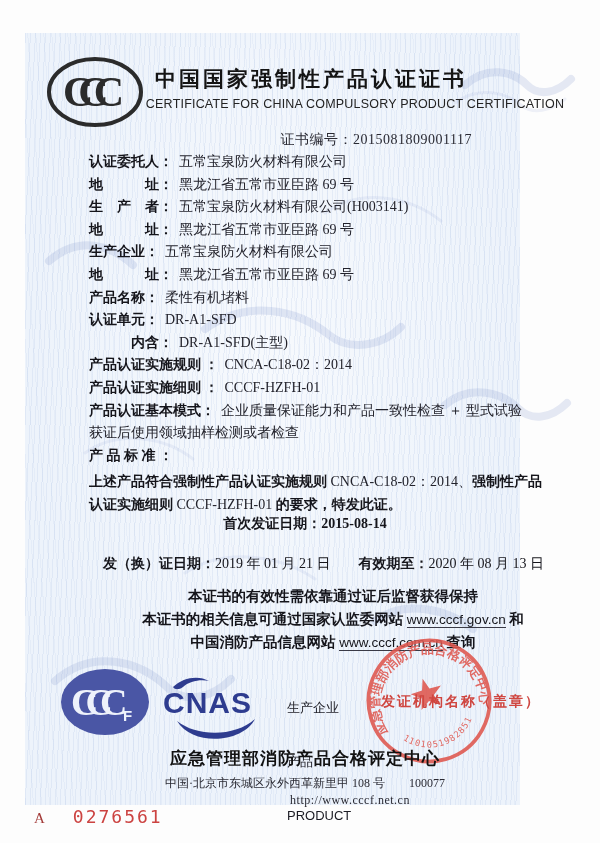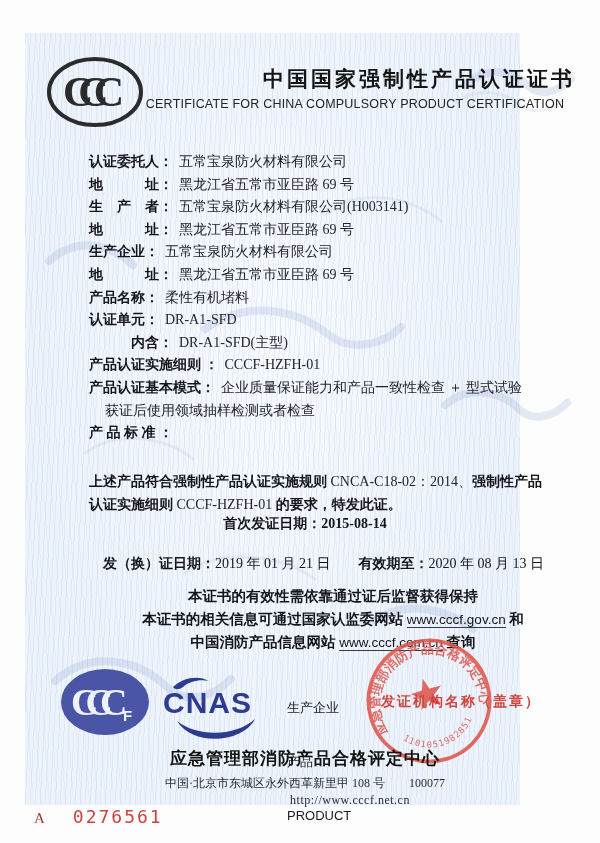--- a/index.html
+++ b/index.html
@@ -13,21 +13,21 @@
     background-color:#edf3fb;
     background-image:
       repeating-linear-gradient(93deg, rgba(150,175,220,.16) 0 1px, transparent 1px 5px),
       repeating-linear-gradient(86deg, rgba(150,175,220,.10) 0 1px, transparent 1px 8px),
       radial-gradient(ellipse at 50% 40%, rgba(255,255,255,.55), rgba(255,255,255,0) 70%);
   }
   .wm{position:absolute;left:0;top:0;width:560px;height:772px;pointer-events:none;}
   
   .ccc-logo{position:absolute;left:18px;top:20px;}
   .title{
-    position:absolute;left:130px;top:32px;width:420px;text-align:right;
+    position:absolute;left:130px;top:32px;width:420px;text-align:left;
     font-size:21px;font-weight:600;letter-spacing:3px;color:#141414;white-space:nowrap;
   }
   .subtitle{
     position:absolute;left:100px;top:64px;width:460px;text-align:center;
     font-family:"Liberation Sans","DejaVu Sans",sans-serif;
     font-size:12.5px;color:#232323;letter-spacing:.2px;white-space:nowrap;
   }
   .certno{
     position:absolute;right:48px;top:98px;font-size:14px;color:#2a2a33;letter-spacing:.5px;
   }
@@ -111,34 +111,38 @@
       <path d="M300,180 c36,-26 86,-16 116,8"></path>
     </g>
   </svg>
 
   <svg class="ccc-logo" width="104" height="78" viewBox="0 0 104 78" xmlns="http://www.w3.org/2000/svg">
     <ellipse cx="52" cy="39" rx="46" ry="33" fill="none" stroke="#2b2b2b" stroke-width="4"></ellipse>
     <text x="20" y="53" font-family="Liberation Serif,serif" font-weight="bold" font-size="42" letter-spacing="-15" fill="#2b2b2b">CCC</text>
   </svg>
   <div class="title">中国国家强制性产品认证证书</div>
   <div class="subtitle">CERTIFICATE FOR CHINA COMPULSORY PRODUCT CERTIFICATION</div>
+  <div class="certno">
+    <span>证书编号：</span><span>2015081809001117</span>
+  </div>
 
   <div class="fields">
     <div class="frow"><span class="flabel">认证委托人：</span><span class="fvalue">五常宝泉防火材料有限公司</span></div>
     <div class="frow"><span class="flabel">地　　　址：</span><span class="fvalue">黑龙江省五常市亚臣路 69 号</span></div>
     <div class="frow"><span class="flabel">生　产　者：</span><span class="fvalue">五常宝泉防火材料有限公司(H003141)</span></div>
     <div class="frow"><span class="flabel">地　　　址：</span><span class="fvalue">黑龙江省五常市亚臣路 69 号</span></div>
     <div class="frow"><span class="flabel">生产企业：</span><span class="fvalue">五常宝泉防火材料有限公司</span></div>
     <div class="frow"><span class="flabel">地　　　址：</span><span class="fvalue">黑龙江省五常市亚臣路 69 号</span></div>
     <div class="frow"><span class="flabel">产品名称：</span><span class="fvalue">柔性有机堵料</span></div>
     <div class="frow"><span class="flabel">认证单元：</span><span class="fvalue">DR-A1-SFD</span></div>
     <div class="frow indent"><span class="flabel">内含：</span><span class="fvalue">DR-A1-SFD(主型)</span></div>
+    <div class="frow"><span class="flabel">产品认证实施规则 ：</span><span class="fvalue">CNCA-C18-02：2014</span></div>
     <div class="frow"><span class="flabel">产品认证实施细则 ：</span><span class="fvalue">CCCF-HZFH-01</span></div>
     <div class="frow"><span class="flabel">产品认证基本模式：</span><span class="fvalue">企业质量保证能力和产品一致性检查 ＋ 型式试验</span></div>
-    <div class="frow"><span class="fvalue" style="margin-left:16px">获证后使用领域抽样检测或者检查</span></div>
+    <div class="frow"><span class="fvalue" style="margin-left:0">获证后使用领域抽样检测或者检查</span></div>
     <div class="frow"><span class="flabel">产 品 标 准 ：</span></div>
   </div>
 
   <div class="statement">
     <span class="b">上述产品符合强制性产品认证实施规则 </span><span class="r">CNCA-C18-02：2014、</span><span class="b">强制性产品认证实施细则 </span><span class="r">CCCF-HZFH-01 </span><span class="b">的要求，特发此证。</span>
   </div>
 
   <div class="first-date">
     <span>首次发证日期：</span><span style="font-weight:bold">2015-08-14</span>
   </div>

